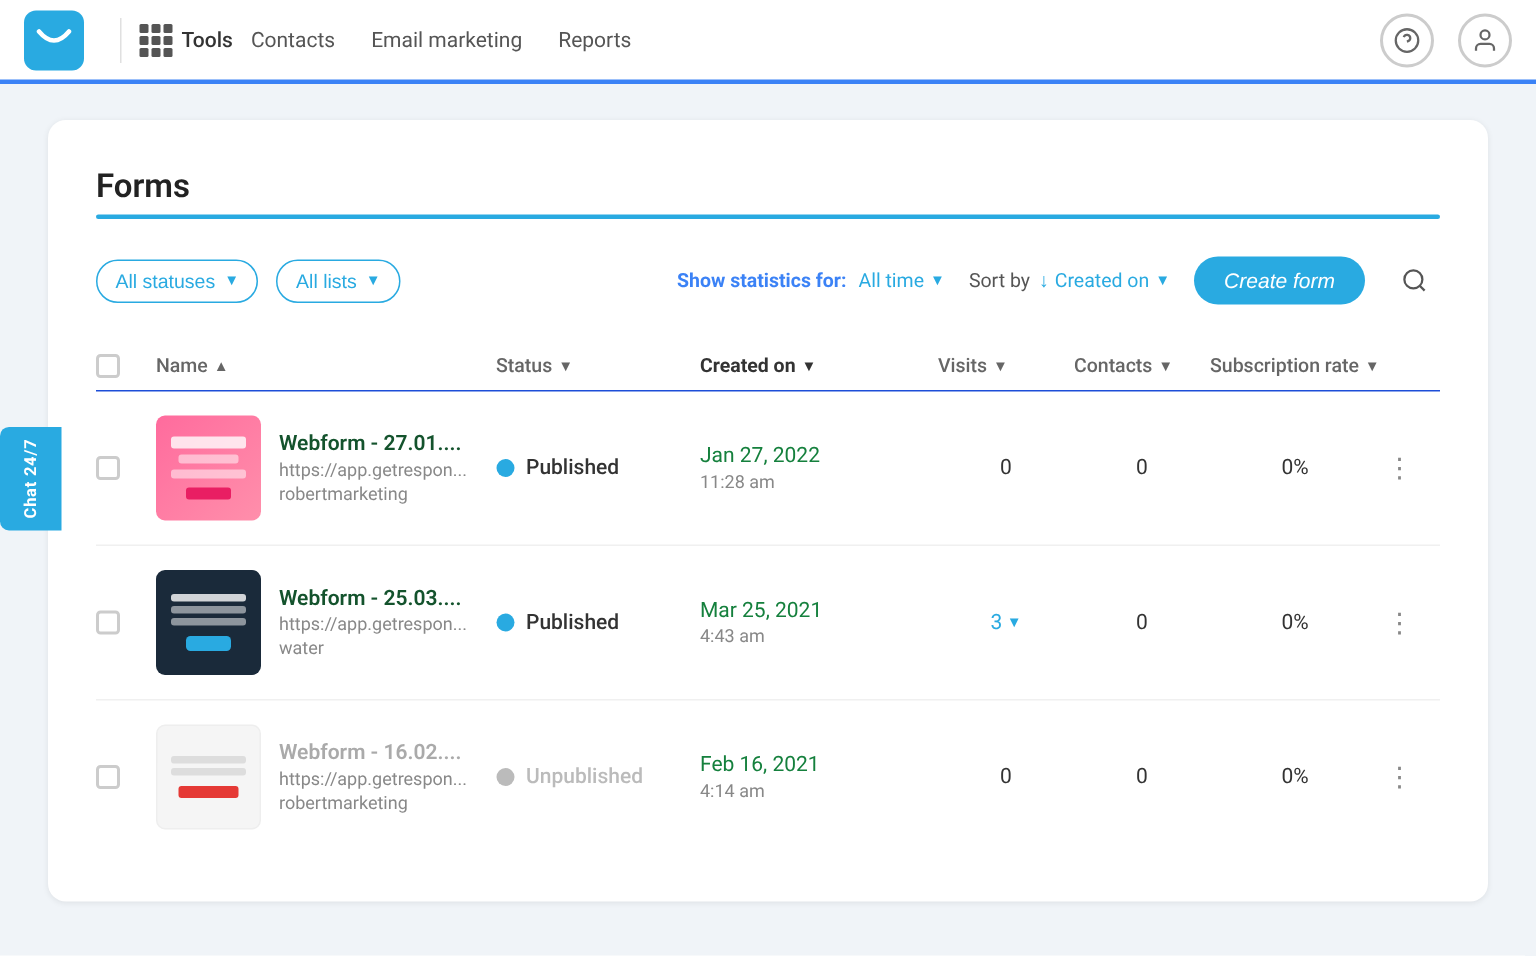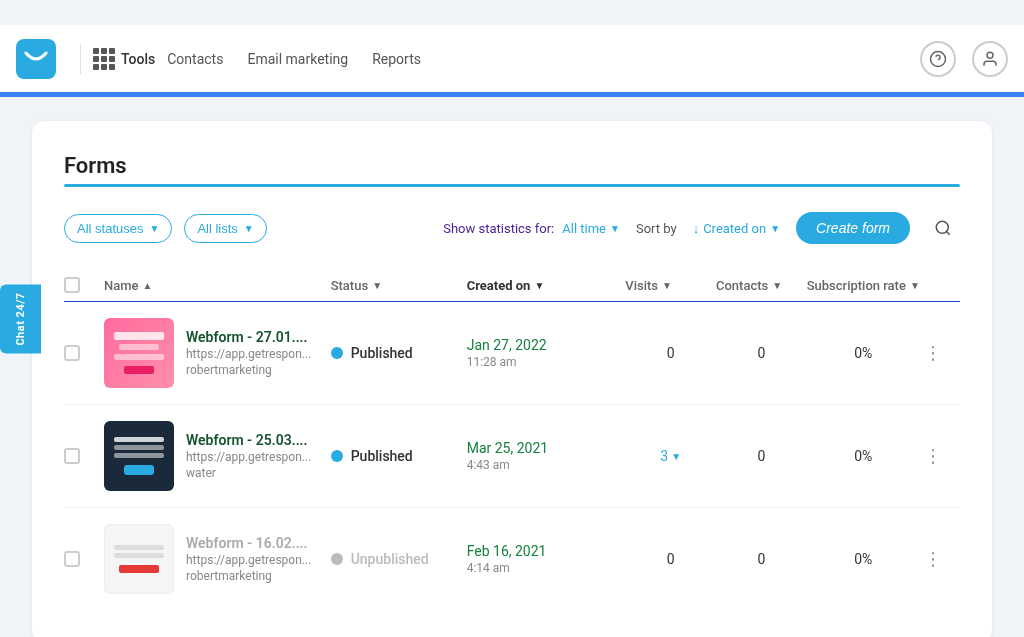--- a/index.html
+++ b/index.html
@@ -1,22 +1,22 @@
 <!DOCTYPE html>
 <html><head>
   <meta charset="utf-8">
   <style>
     * { box-sizing: border-box; margin: 0; padding: 0; }
     body { font-family: -apple-system, BlinkMacSystemFont, 'Segoe UI', Roboto, sans-serif; background: #f0f4f8; color: #333; font-size: 14px; }
 
     
     .navbar {
       display: flex; align-items: center; background: #fff;
-      height: 72px; padding: 0 16px; border-bottom: 5px solid #3b82f6;
-      position: relative; z-index: 10; margin-top: 25px;
+      height: 56px; padding: 0 16px; border-bottom: 3px solid #3b82f6;
+      position: relative; z-index: 10;
     }
     .navbar-logo { width: 40px; height: 40px; background: #29aae1; border-radius: 8px; display: flex; align-items: center; justify-content: center; margin-right: 12px; }
     .navbar-logo svg { width: 24px; height: 16px; fill: white; }
     .navbar-divider { width: 1px; height: 30px; background: #e0e0e0; margin: 0 12px; }
     .navbar-tools { display: flex; align-items: center; gap: 6px; color: #333; font-weight: 500; cursor: pointer; margin-right: 4px; }
     .grid-icon { display: grid; grid-template-columns: repeat(3,6px); grid-template-rows: repeat(3,6px); gap: 2px; }
     .grid-dot { width: 6px; height: 6px; background: #555; border-radius: 1px; }
     .navbar-links { display: flex; align-items: center; gap: 24px; margin-left: 8px; }
     .navbar-link { color: #555; font-size: 14px; cursor: pointer; text-decoration: none; }
     .navbar-right { margin-left: auto; display: flex; align-items: center; gap: 16px; }
@@ -33,23 +33,23 @@
     
     .toolbar { display: flex; align-items: center; gap: 12px; margin-bottom: 24px; flex-wrap: wrap; }
     .toolbar-left { display: flex; gap: 12px; }
     .toolbar-right { margin-left: auto; display: flex; align-items: center; gap: 16px; }
     .filter-btn {
       display: flex; align-items: center; gap: 6px;
       border: 1px solid #29aae1; color: #29aae1; background: #fff;
       padding: 6px 12px; border-radius: 20px; cursor: pointer; font-size: 13px; white-space: nowrap;
     }
     .show-stats { display: flex; align-items: center; gap: 8px; font-size: 13px; color: #555; }
-    .show-stats-label { color: #4c1d95; }
+    .show-stats-label { color: #3b82f6; font-weight: bold; }
     .show-stats-value { color: #29aae1; cursor: pointer; display: flex; align-items: center; gap: 4px; }
-    .sort-by { display: flex; align-items: center; gap: 16px; font-size: 13px; color: #555; }
+    .sort-by { display: flex; align-items: center; gap: 6px; font-size: 13px; color: #555; }
     .sort-value { color: #29aae1; cursor: pointer; display: flex; align-items: center; gap: 4px; }
     .create-form-btn {
       background: #29aae1; color: #fff; border: none; border-radius: 20px;
       padding: 8px 20px; font-size: 14px; font-weight: 500; cursor: pointer; white-space: nowrap; font-style: italic;
     }
     .search-btn { width: 34px; height: 34px; border-radius: 50%; border: none; background: transparent; cursor: pointer; display: flex; align-items: center; justify-content: center; color: #555; }
 
     
     .table-header { display: grid; grid-template-columns: 40px 2fr 1.2fr 1.4fr 0.8fr 0.8fr 1fr 40px; align-items: center; padding: 8px 0; border-bottom: 1px solid #1d4ed8; color: #666; font-size: 13px; font-weight: 500; }
     .table-row { display: grid; grid-template-columns: 40px 2fr 1.2fr 1.4fr 0.8fr 0.8fr 1fr 40px; align-items: center; padding: 16px 0; border-bottom: 1px solid #f0f0f0; }

